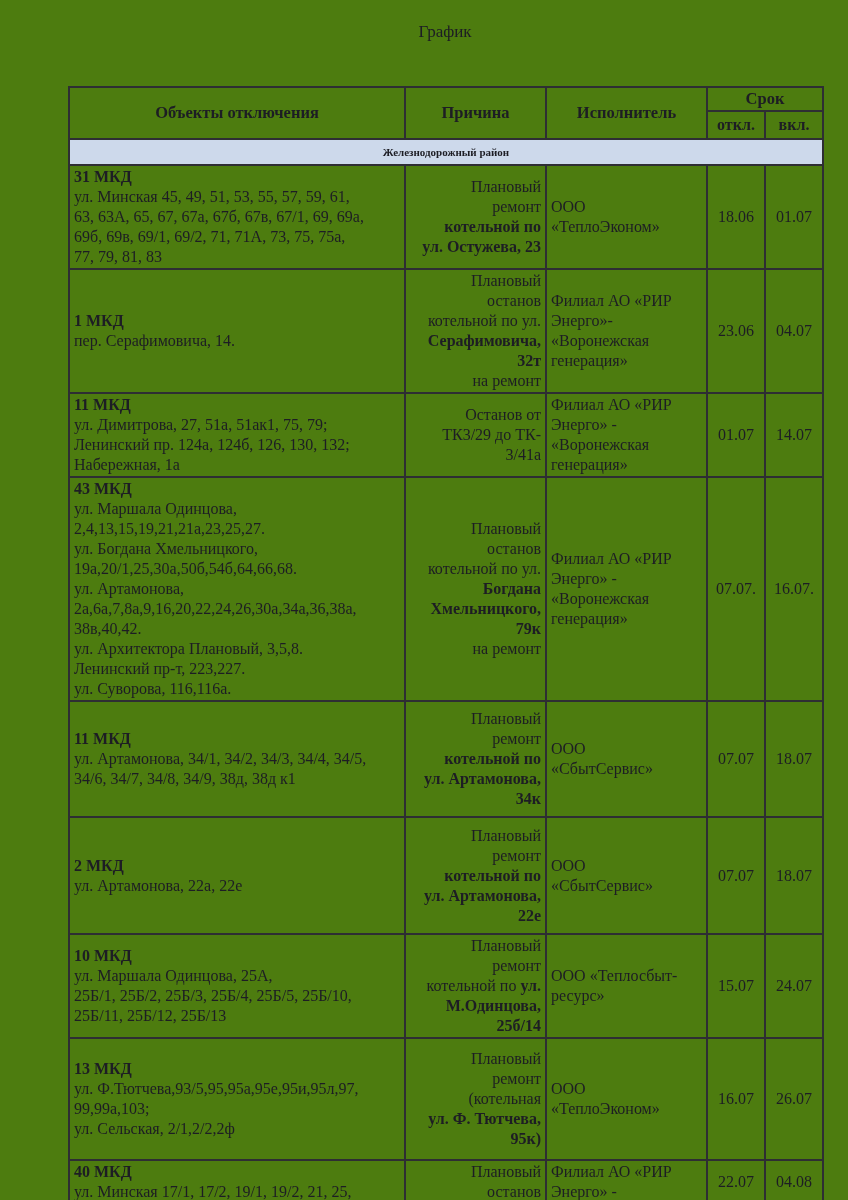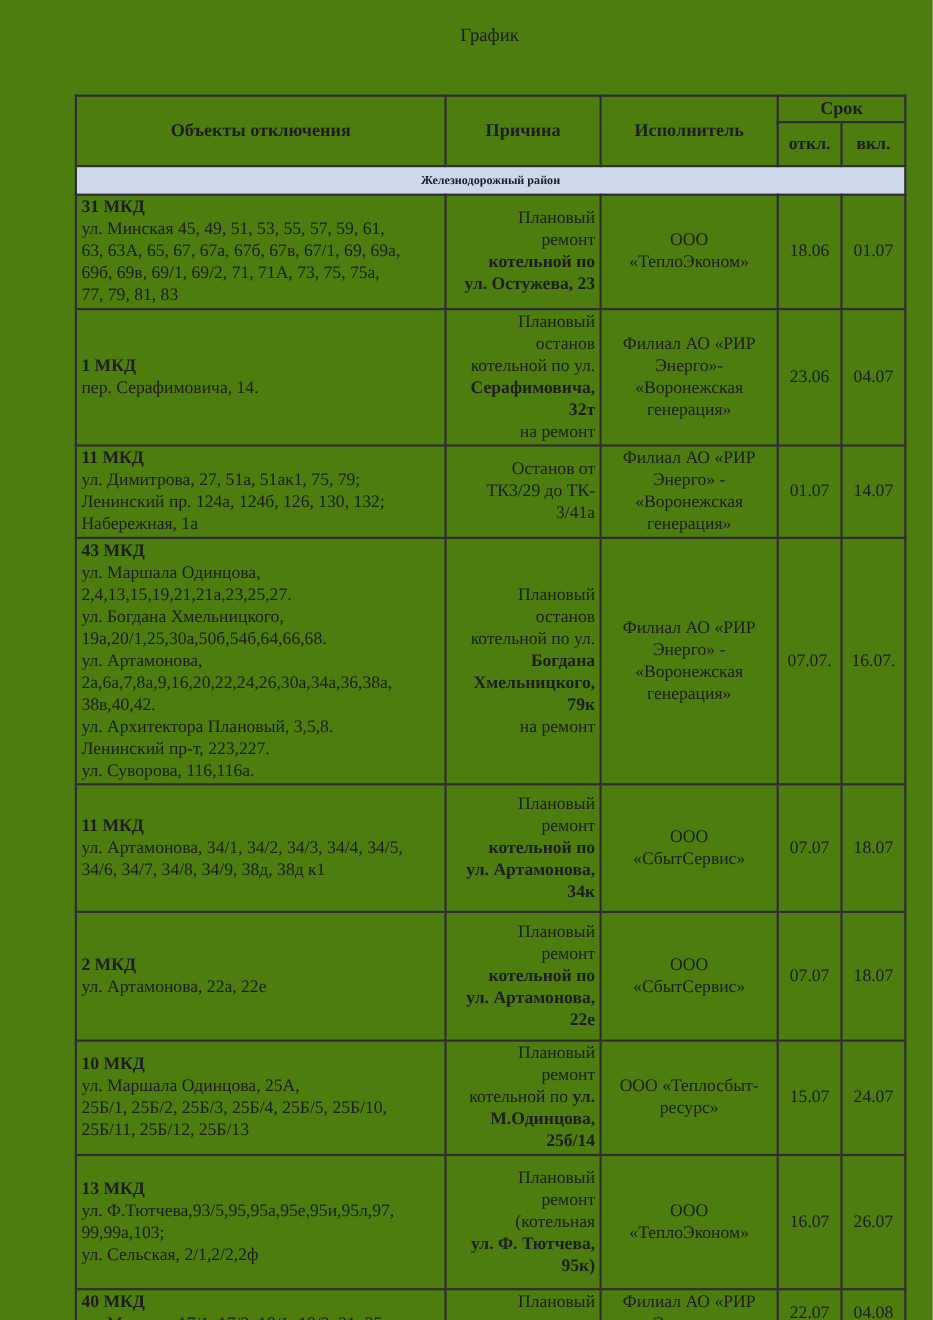--- a/index.html
+++ b/index.html
@@ -30,33 +30,33 @@
   table.schedule col.c3{width:161px;}
   table.schedule col.c4{width:58px;}
   table.schedule col.c5{width:58px;}
   table.schedule th, table.schedule td{
     border:2px solid var(--border);
     padding:1px 4px;
     vertical-align:middle;
   }
   thead th{font-weight:bold;text-align:center;font-size:16.5px;}
   tr.hdr-top th{height:22px;}
-  tr.hdr-sub th{height:40px;font-size:16px;}
+  tr.hdr-sub th{height:28px;font-size:16px;}
   tr.section-row td{
     height:26px;background:var(--section-bg);
     text-align:center;font-weight:bold;font-size:11px;
     padding:2px 18px;
   }
   td.c-obj{
     text-align:left;padding:3px 6px 3px 8px;line-height:20px;
   }
   td.c-obj .obj-title{font-weight:bold;}
   td.c-cause{text-align:right;line-height:20px;padding:2px 3px;}
   td.c-cause b{font-weight:bold;}
-  td.c-exec{text-align:center;line-height:20px;padding:2px 3px;}
+  td.c-exec{text-align:left;line-height:20px;padding:2px 3px;}
   td.c-date{text-align:center;line-height:20px;padding:2px 2px;}
   .v-top{vertical-align:top;}
   .v-middle{vertical-align:middle;}
 </style>
 </head>
 <body>
 
 <div class="page">
 
   <div class="title-block">

